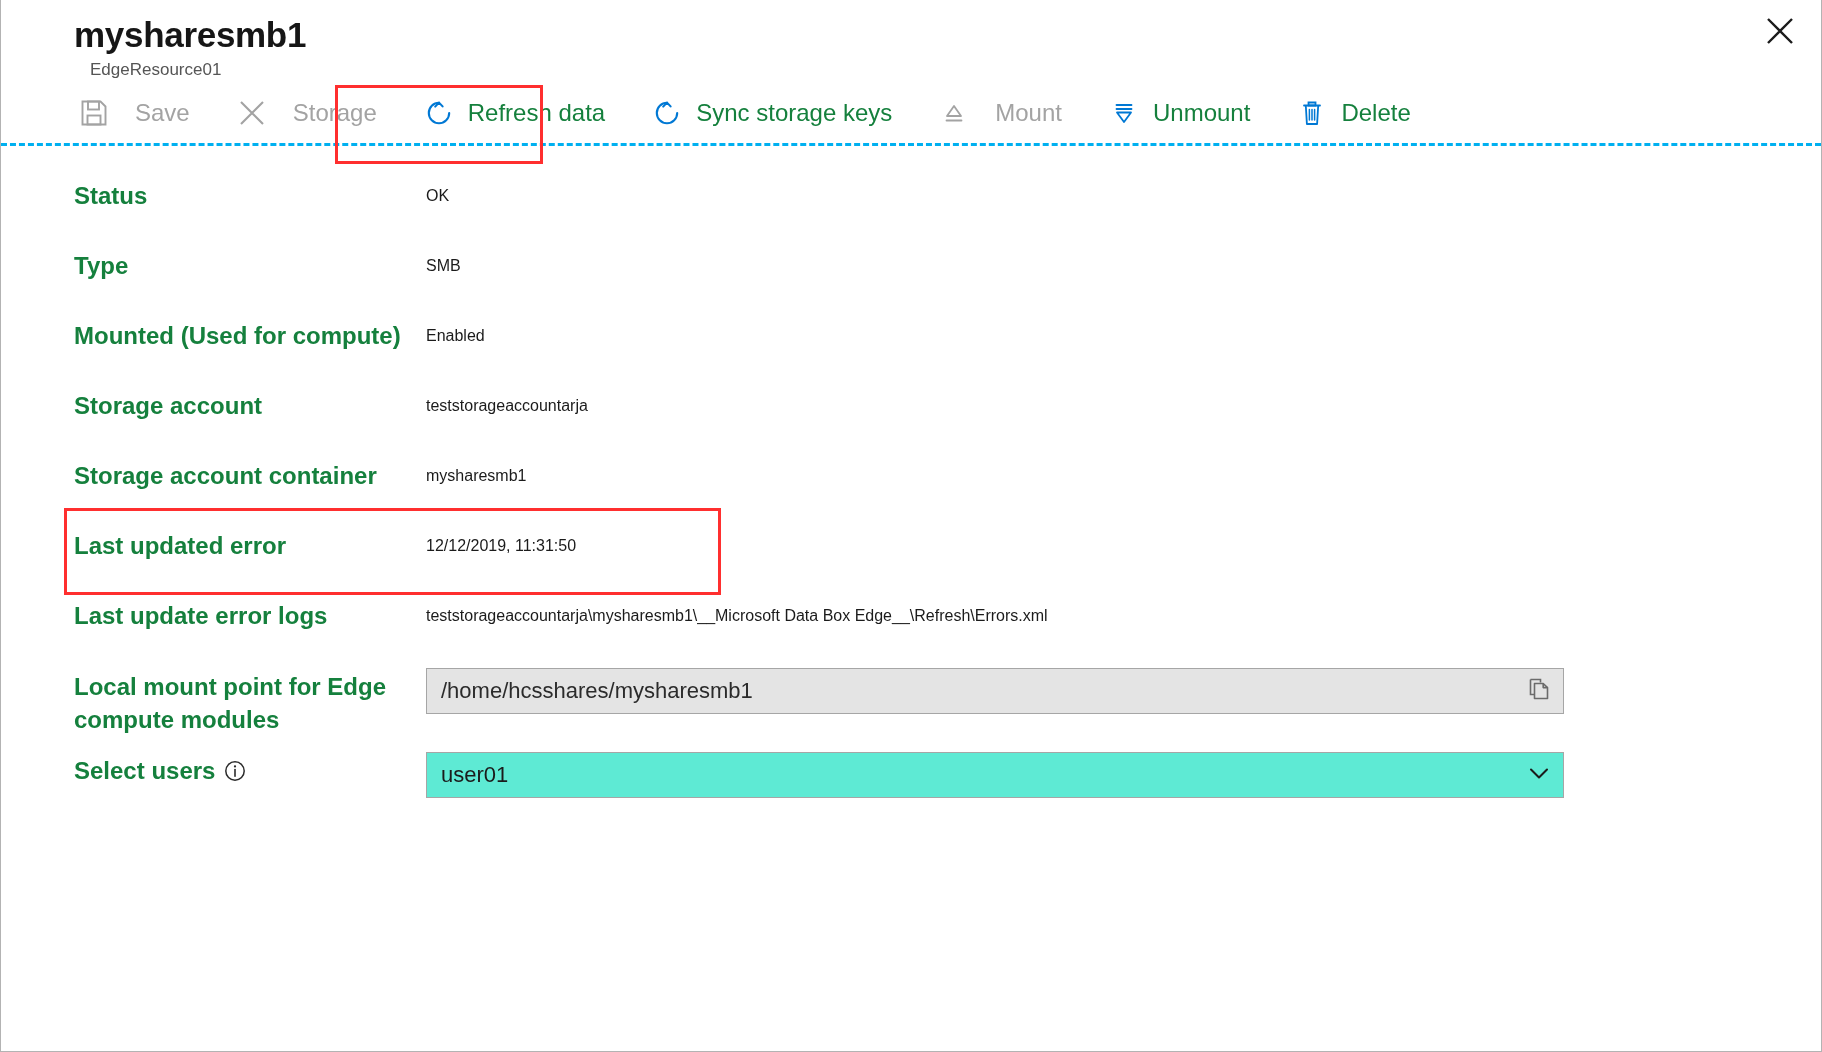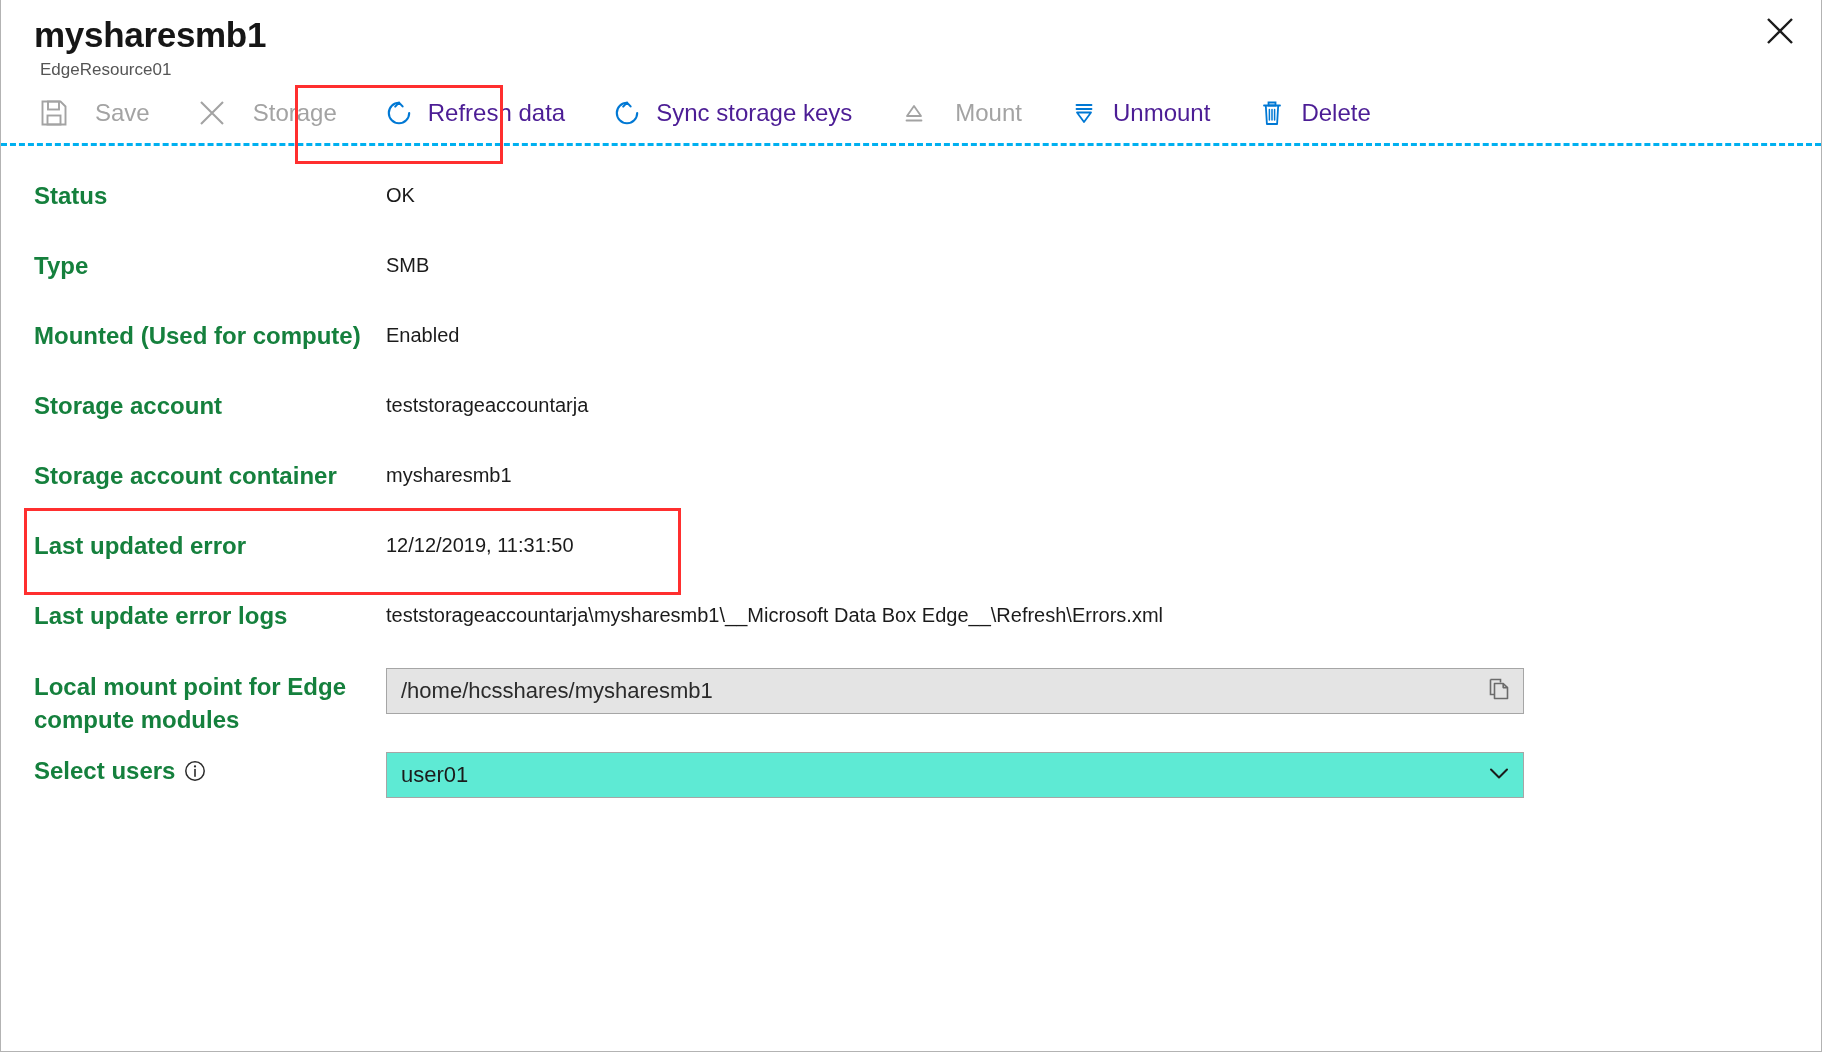--- a/index.html
+++ b/index.html
@@ -15,41 +15,42 @@
   }
 
   .blade {
     position: relative;
     width: 1822px;
     height: 1052px;
     background: #ffffff;
     border: 1px solid #b3b3b3;
     border-top: none;
     overflow: hidden;
+    padding-left: 40px;
   }
 
   
   .header {
     position: relative;
     padding: 14px 30px 0 33px;
     height: 84px;
   }
   .blade-title {
     font-size: 35px;
     font-weight: bold;
     line-height: 42px;
     letter-spacing: -0.3px;
     color: #161616;
     margin: 0;
   }
   .blade-subtitle {
     font-size: 17px;
     line-height: 24px;
     color: #555555;
-    margin: 2px 0 0 6px;
+    margin: 2px 0 0 16px;
   }
   .close-button {
     position: absolute;
     top: 10px; right: 18px;
     width: 46px; height: 46px;
     display: flex; align-items: center; justify-content: center;
     cursor: pointer;
     background: transparent;
     border: none;
     padding: 0;
@@ -72,21 +73,21 @@
     margin-right: 26px;
     cursor: pointer;
     white-space: nowrap;
     background: transparent;
     border: none;
     font-family: inherit;
   }
   .cmd .cmd-label {
     font-size: 24px;
     line-height: 28px;
-    color: #4c1d95;
+    color: #15803d;
   }
   .cmd.disabled { cursor: default; gap: 25px; }
   .cmd.disabled .cmd-label { color: #a3a3a3; }
   .cmd .ic { display: flex; align-items: center; justify-content: center; width: 32px; height: 32px; flex: 0 0 32px; }
   .cmd .ic svg { display: block; }
 
   .cmd-highlight {
     position: absolute;
     left: 294px;
     top: 1px;
@@ -117,21 +118,21 @@
   .prop-label {
     flex: 0 0 352px;
     max-width: 352px;
     font-size: 24px;
     font-weight: bold;
     line-height: 33px;
     color: #15803d;
     padding-top: 9px;
   }
   .prop-value {
-    font-size: 20px;
+    font-size: 16px;
     line-height: 33px;
     color: #1b1b1b;
     padding-top: 9px;
     white-space: nowrap;
   }
 
   .row-highlight {
     position: absolute;
     left: -10px;
     top: -12px;

